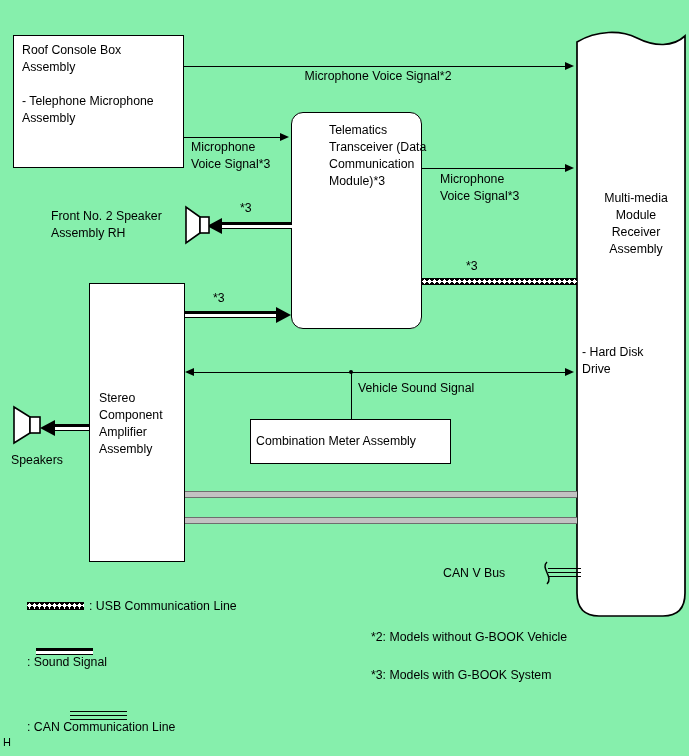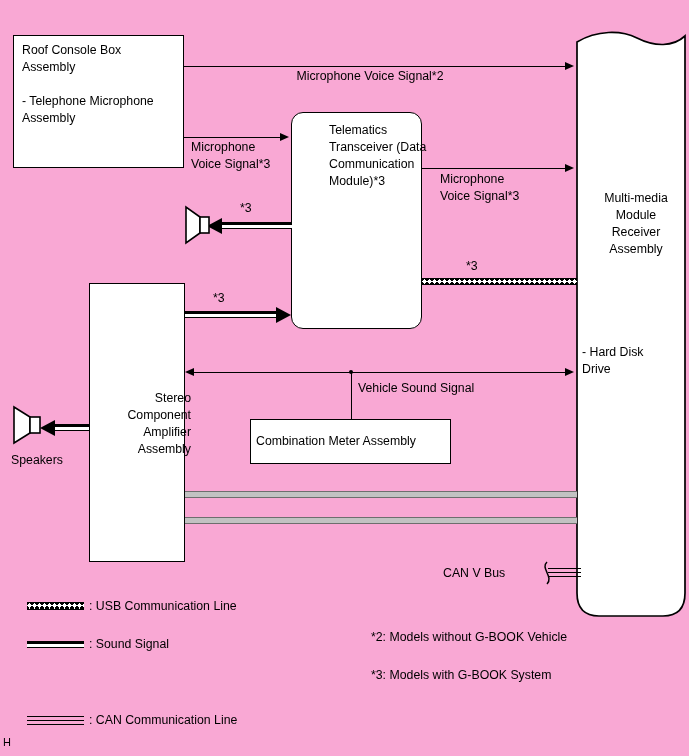--- a/index.html
+++ b/index.html
@@ -4,21 +4,21 @@
 <style>
   html, body {
     margin: 0;
     padding: 0;
     background: #ffffff;
   }
   #canvas {
     position: relative;
     width: 689px;
     height: 756px;
-    background: #f9a8d4;
+    background: #86efac;
     font-family: "Liberation Sans", sans-serif;
     overflow: hidden;
   }
 
   
   .box {
     position: absolute;
     border: 1.6px solid #000;
     background: #fff;
     box-sizing: border-box;
@@ -244,50 +244,52 @@
              Z" fill="#ffffff" stroke="#000000" stroke-width="1.7"></path>
   </svg>
   <div class="box-text" style="left:586px; top:190px; width:100px;text-align:center;">Multi-media
 Module
 Receiver
 Assembly</div>
   <div class="box-text" style="left:582px; top:344px; width:100px;">- Hard Disk
 Drive</div>
 
   <div class="box" style="left:89px; top:283px; width:96px; height:279px;"></div>
-  <div class="box-text" style="left:99px; top:390px; width:92px;text-align:right;">Stereo
+  <div class="box-text" style="left:99px; top:390px; width:92px;">Stereo
 Component
 Amplifier
 Assembly</div>
 
   <div class="box" style="left:250px; top:419px; width:201px; height:45px;"></div>
   <div class="box-text center" style="left:250px; top:433px; width:201px;padding-left:6px;">Combination Meter Assembly</div>
 
   <div class="hline" style="left:184px; top:66px; width:383px;"></div>
   <div class="arrow-r" style="left:565px; top:61.5px;"></div>
-  <div class="label center" style="left:220px; top:68px; width:300px;">Microphone Voice Signal*2</div>
+  <div class="label center" style="left:228px; top:68px; width:300px;">Microphone Voice Signal*2</div>
 
   <div class="hline" style="left:184px; top:137px; width:97px;"></div>
   <div class="arrow-r" style="left:280px; top:132.5px;"></div>
   <div class="label" style="left:191px; top:139px; width:110px;">Microphone
 Voice Signal*3</div>
 
   <div class="hline" style="left:422px; top:168px; width:145px;"></div>
   <div class="arrow-r" style="left:565px; top:163.5px;"></div>
   <div class="label" style="left:440px; top:171px; width:120px;">Microphone
 Voice Signal*3</div>
 
   <div class="sound-line" style="left:222px; top:222px; width:70px;"></div>
   <div class="sound-arrow-l" style="left:207px; top:217.5px;"></div>
   <div class="label" style="left:240px; top:200px;">*3</div>
 
   <svg class="speaker" style="left:184px; top:205px; width:28px; height:40px;">
     <path d="M 2,2 L 2,38 L 16,28 L 16,12 Z" fill="#ffffff" stroke="#000000" stroke-width="1.6"></path>
     <rect x="16" y="12" width="9" height="16" fill="#ffffff" stroke="#000000" stroke-width="1.6"></rect>
   </svg>
+  <div class="box-text" style="left:51px; top:208px; width:140px;">Front No. 2 Speaker
+Assembly RH</div>
 
   <div class="sound-line" style="left:185px; top:311px; width:91px;"></div>
   <div class="sound-arrow-r" style="left:276px; top:306.5px;"></div>
   <div class="label" style="left:213px; top:290px;">*3</div>
 
   <div class="sound-line" style="left:55px; top:424px; width:34px;"></div>
   <div class="sound-arrow-l" style="left:40px; top:419.5px;"></div>
   <svg class="speaker" style="left:12px; top:405px; width:32px; height:42px;">
     <path d="M 2,2 L 2,38 L 18,28 L 18,12 Z" fill="#ffffff" stroke="#000000" stroke-width="1.6"></path>
     <rect x="18" y="12" width="10" height="16" fill="#ffffff" stroke="#000000" stroke-width="1.6"></rect>
@@ -311,27 +313,27 @@
   <svg style="position:absolute; left:537px; top:560px; width:18px; height:26px;">
     <path d="M 10,2 C 3,8 17,17 10,24" fill="none" stroke="#000000" stroke-width="1.5"></path>
   </svg>
   <div class="label" style="left:443px; top:565px;">CAN V Bus</div>
 
   <div class="legend-row" style="left:27px; top:597px;">
     <span class="legend-swatch sw-usb"></span>
     <span class="legend-text">: USB Communication Line</span>
   </div>
 
-  <div class="legend-row" style="left:27px; top:635px;">
+  <div class="legend-row" style="left:27px; top:648px;flex-direction:column;">
     <span class="legend-swatch sw-sound"></span>
     <span class="legend-text">: Sound Signal</span>
   </div>
 
 
-  <div class="legend-row" style="left:27px; top:711px;">
+  <div class="legend-row" style="left:27px; top:711px;flex-direction:column;">
     <span class="legend-swatch sw-can"></span>
     <span class="legend-text">: CAN Communication Line</span>
   </div>
 
   <div class="footnote" style="left:371px; top:630px;">*2: Models without G-BOOK Vehicle</div>
   <div class="footnote" style="left:371px; top:668px;">*3: Models with G-BOOK System</div>
 
   <div class="corner-mark" style="left:3px; top:736px;">H</div>
 
 </div>

